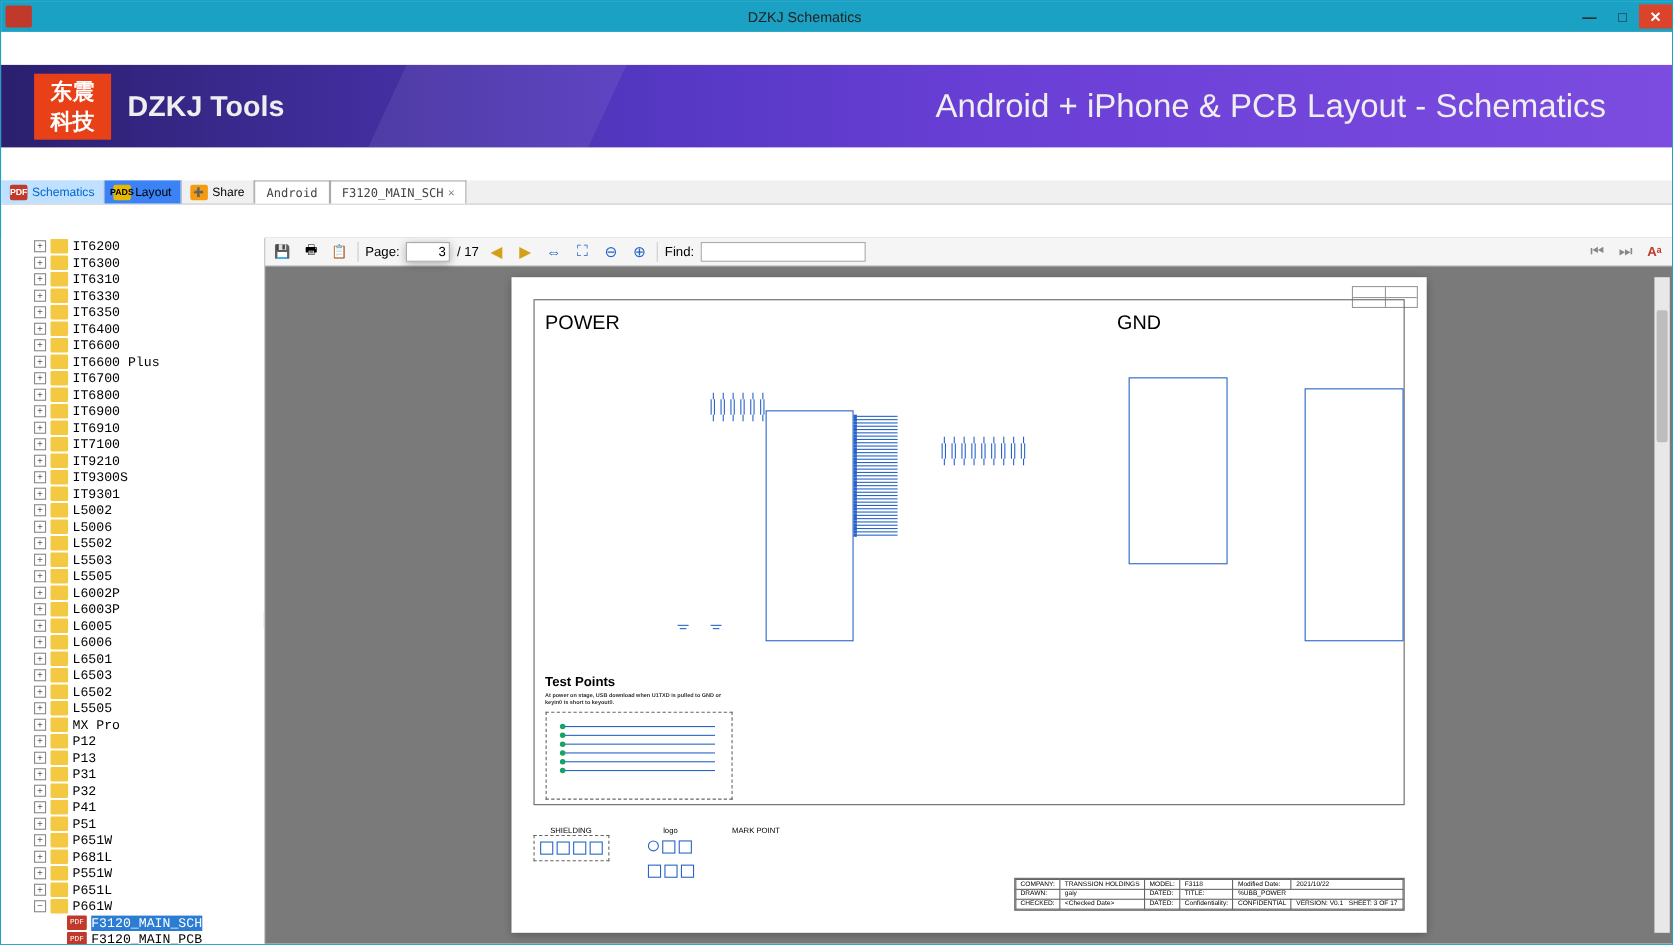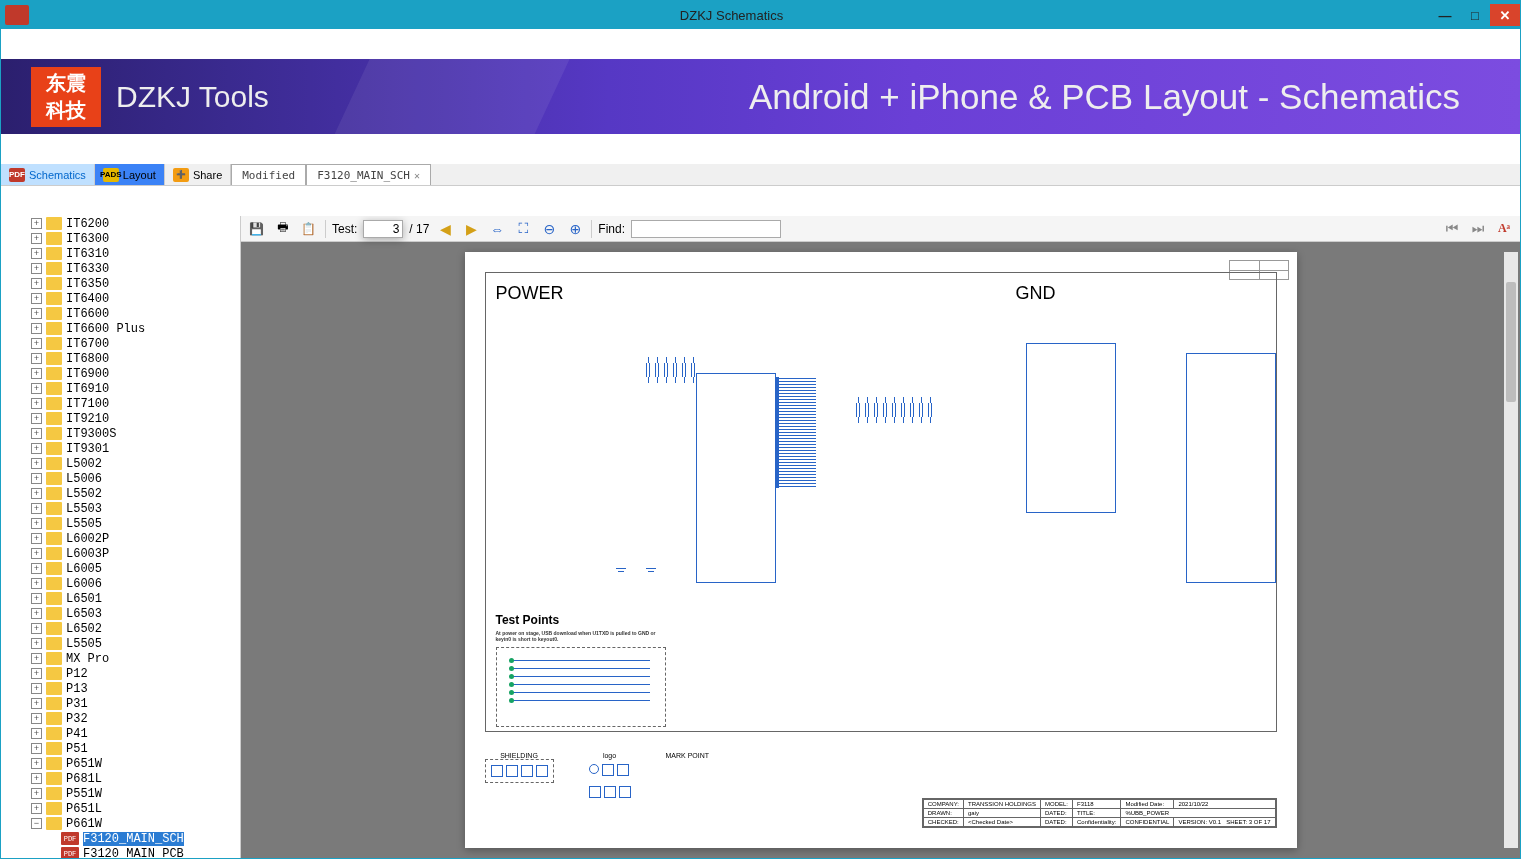--- a/index.html
+++ b/index.html
@@ -9,22 +9,22 @@
 .titlebar .app-icon { width: 24px; height: 20px; background: #c0392b; margin: 0 4px; border-radius: 2px; }
 .titlebar .title { flex: 1; text-align: center; font-size: 13px; color: #222; }
 .titlebar .win-btns { display: flex; }
 .titlebar .win-btn { width: 30px; height: 22px; display: flex; align-items: center; justify-content: center; font-size: 13px; font-weight: bold; }
 .titlebar .win-btn.close { background: #d9442b; color: #fff; }
 .titlebar .win-btn.min, .titlebar .win-btn.max { background: #1ba1c4; color: #222; }
 
 .banner { height: 75px; background: linear-gradient(90deg, #2b1f6e 0%, #3a2a8f 15%, #5638c4 40%, #6a3fd6 60%, #7c4ce0 100%); display: flex; align-items: center; padding: 0 30px; color: #fff; position: relative; overflow: hidden; }
 .banner::before { content: ""; position: absolute; left: 350px; top: -20px; width: 200px; height: 120px; background: rgba(255,255,255,0.07); transform: skewX(-25deg); }
 .banner .logo-box { width: 70px; height: 60px; background: #e84118; display: flex; flex-direction: column; align-items: center; justify-content: center; color: #fff; font-size: 20px; font-weight: bold; margin-right: 15px; }
-.banner .logo-text { font-size: 30px; font-weight: 400; color: #eee; }
-.banner .tagline { position: absolute; right: 60px; font-size: 35px; color: #eee; }
+.banner .logo-text { font-size: 26px; font-weight: 700; color: #eee; }
+.banner .tagline { position: absolute; right: 60px; font-size: 30px; color: #eee; }
 
 .tabbar { height: 22px; background: #f0f0f0; border-bottom: 1px solid #ccc; display: flex; align-items: stretch; }
 .tabbar .tab { padding: 2px 8px; border-right: 1px solid #ccc; display: flex; align-items: center; gap: 4px; font-size: 11px; cursor: pointer; }
 .tabbar .tab.sch { background: #bfe0ff; color: #0066cc; }
 .tabbar .tab.pads { background: #3b82f6; }
 .tabbar .tab .ticon { width: 16px; height: 14px; border-radius: 2px; font-size: 8px; font-weight:bold; display:flex; align-items:center; justify-content:center; color:#fff;}
 .tabbar .tab .ticon.pdf { background: #c0392b; }
 .tabbar .tab .ticon.pads { background: #e6b800; color:#000;}
 .tabbar .tab .ticon.share { background: #f39c12; }
 .tabbar .doctab { padding: 2px 10px; border: 1px solid #aaa; border-bottom: none; background: #fff; font-size: 11px; font-family: monospace; color: #444; display:flex; align-items:center; gap:4px;}
@@ -128,21 +128,21 @@
       </div>
     <div class="tab pads">
         <span class="ticon pads">PADS</span>
         <span>Layout</span>
       </div>
     <div class="tab">
         <span class="ticon share">➕</span>
         <span>Share</span>
       </div>
     <div class="doctab">
-        <span>Modified</span>
+        <span>Android</span>
       </div>
     <div class="doctab">
         <span>F3120_MAIN_SCH</span>
         <span class="closex">✕</span>
       </div>
   </div>
 
   <div class="main">
     <div class="sidebar">
       <div id="tree-container">
@@ -362,36 +362,36 @@
         </div>
       <div class="splitter-handle"></div>
     </div>
 
     <div class="content">
       <div class="toolbar">
         <div class="tb-btn">💾</div>
         <div class="tb-btn">🖶</div>
         <div class="tb-btn">📋</div>
         <div class="sep"></div>
-        <span>Test:</span>
+        <span>Page:</span>
         <input class="page" value="3" style="">
         <span>/ 17</span>
         <div class="tb-btn nav-arrow y">◀</div>
         <div class="tb-btn nav-arrow y">▶</div>
         <div class="tb-btn nav-arrow b">⇔</div>
         <div class="tb-btn nav-arrow b">⛶</div>
         <div class="tb-btn nav-arrow b">⊖</div>
         <div class="tb-btn nav-arrow b">⊕</div>
         <div class="sep"></div>
         <span>Find:</span>
         <input class="find" value="" style="">
         <div style="flex:1"></div>
         <div class="tb-btn nav-arrow g">⏮</div>
         <div class="tb-btn nav-arrow g">⏭</div>
-        <div class="tb-btn" style="color:#c0392b;font-weight:bold;font-family:Liberation Serif, serif;">Aᵃ</div>
+        <div class="tb-btn" style="color:#c0392b;font-weight:bold;">Aᵃ</div>
       </div>
 
       <div class="viewer">
         <div class="page">
           <div class="revbox"></div>
           <div class="sch-section">
             <div class="sch-title">POWER</div>
             <div class="sch-title gnd">GND</div>
 
             <div class="chip main"></div>

